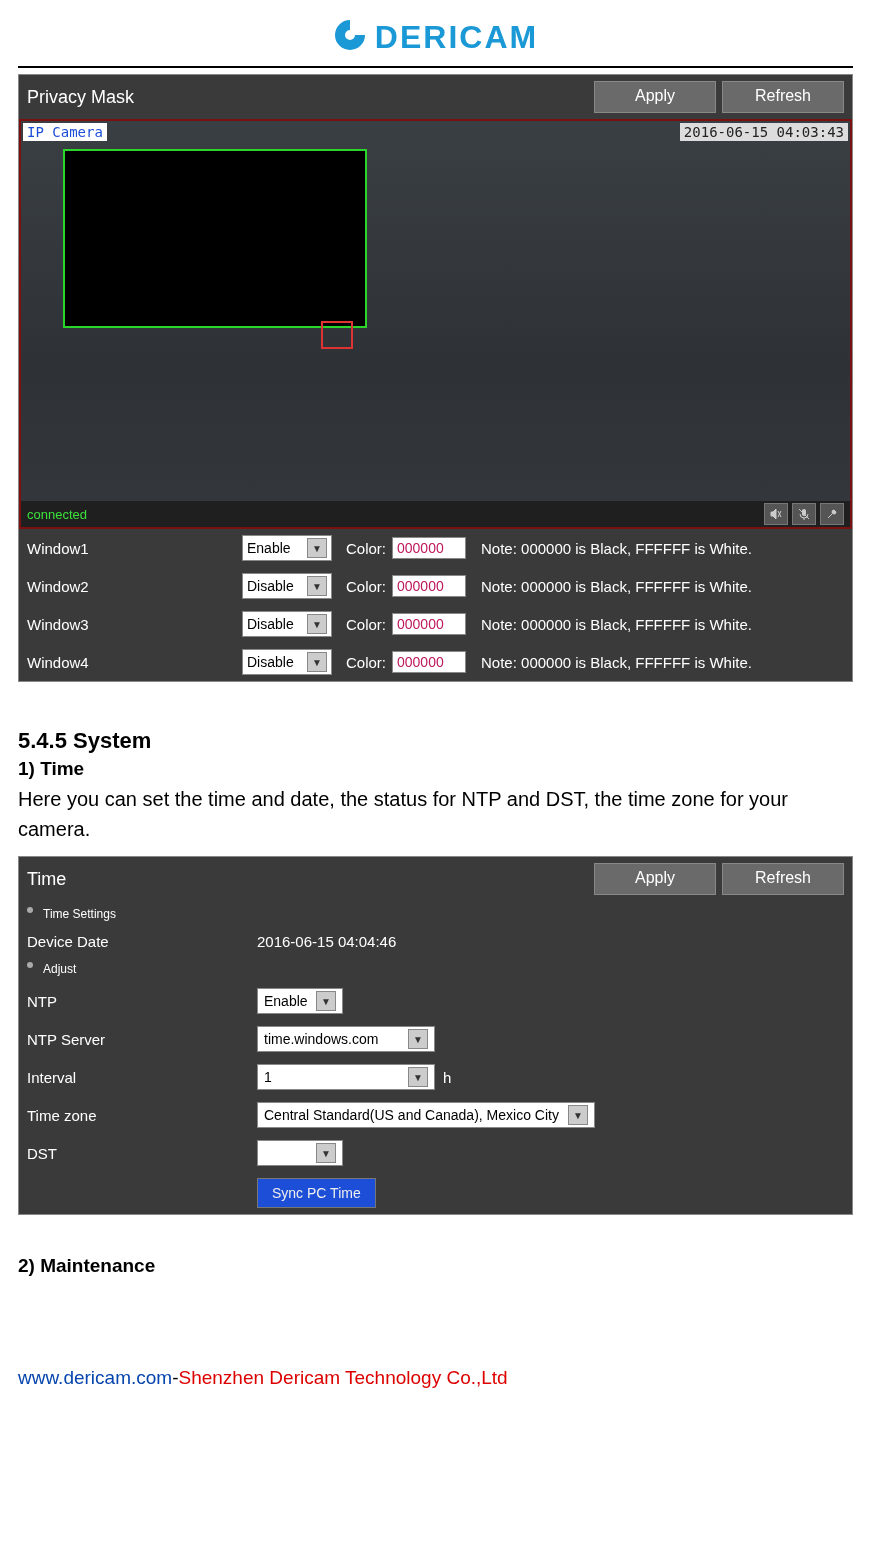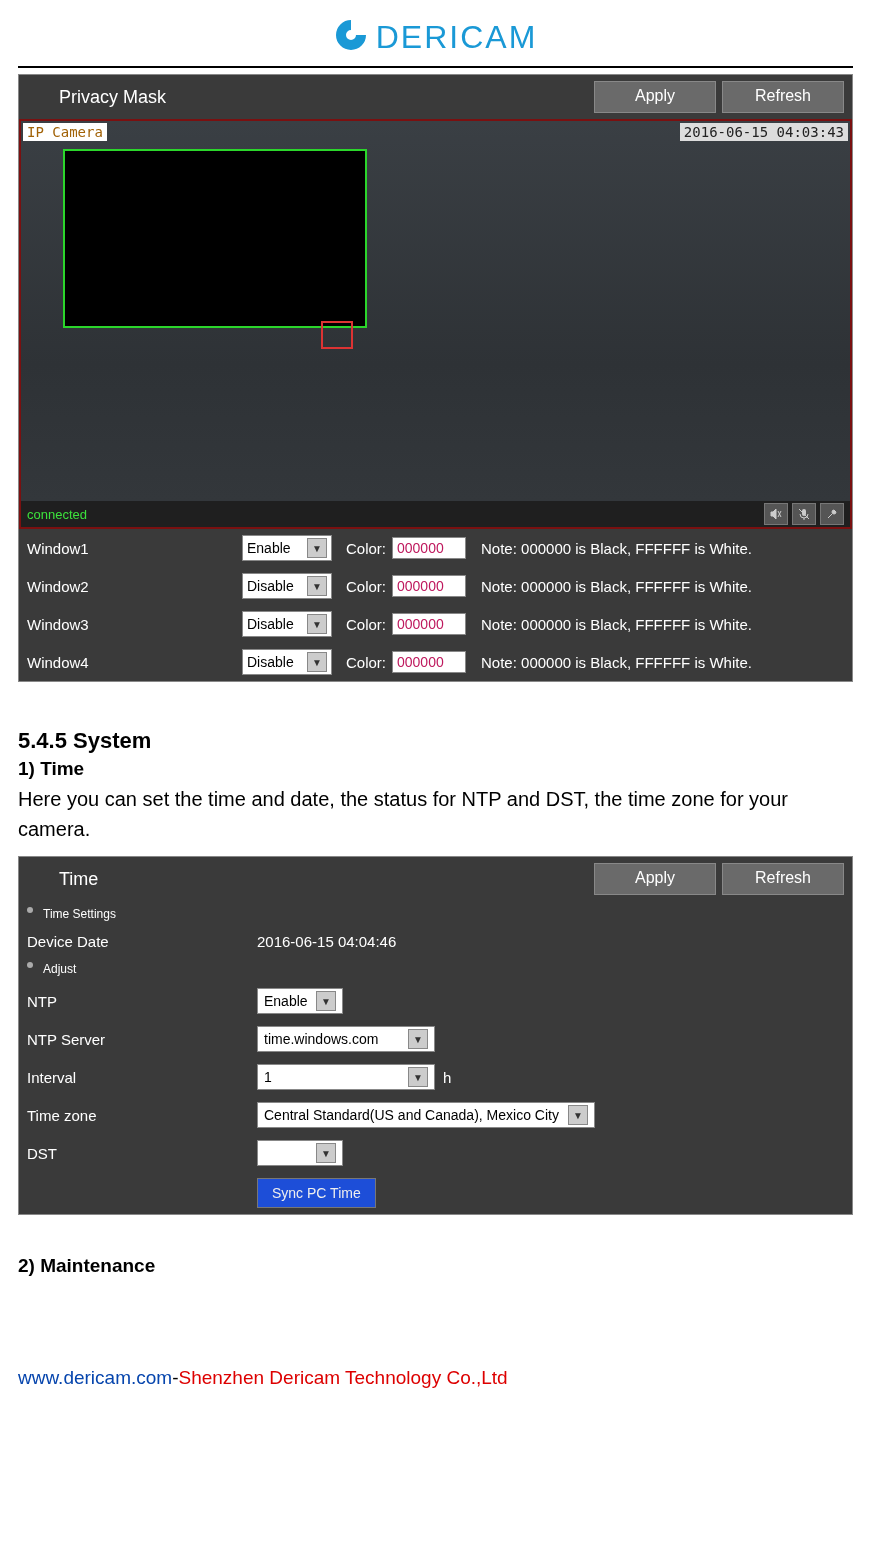--- a/index.html
+++ b/index.html
@@ -19,38 +19,37 @@
     padding: 6px 0 10px 0;
     border-bottom: 2px solid #000;
     margin-bottom: 6px;
   }
   .logo-mark {
     color: #1a99d6;
     margin-right: 8px;
   }
   .logo-text {
     font-size: 32px;
-    font-weight: 400;
+    font-weight: 700;
     letter-spacing: 2px;
     color: #1a99d6;
   }
   .panel {
     background: #3a3a3a;
     border: 1px solid #888;
     color: #fff;
   }
   .panel-header {
     display: flex;
     align-items: center;
     padding: 6px 8px;
   }
   .panel-title {
     flex: 1;
     font-size: 18px;
-    margin-left: 32px;
   }
   .btn {
     background: #6a6a6a;
     color: #ffffff;
     border: 1px solid #888;
     font-size: 16px;
     width: 120px;
     height: 30px;
     text-align: center;
     line-height: 28px;
@@ -69,21 +68,21 @@
     position: relative;
     background: linear-gradient(180deg, #3a3f44 0%, #2e3236 60%, #34383c 100%);
     height: 410px;
     border: 2px solid #7a1010;
     box-sizing: border-box;
   }
   .overlay-text {
     position: absolute;
     font-family: monospace;
     font-size: 14px;
-    color: #a16207;
+    color: #1d4ed8;
     background: #fff;
     padding: 1px 4px;
   }
   .overlay-tl { top: 2px; left: 2px; }
   .overlay-tr { top: 2px; right: 2px; background: #ddd; color:#222; }
   .mask-green {
     position: absolute;
     top: 28px;
     left: 42px;
     width: 300px;

